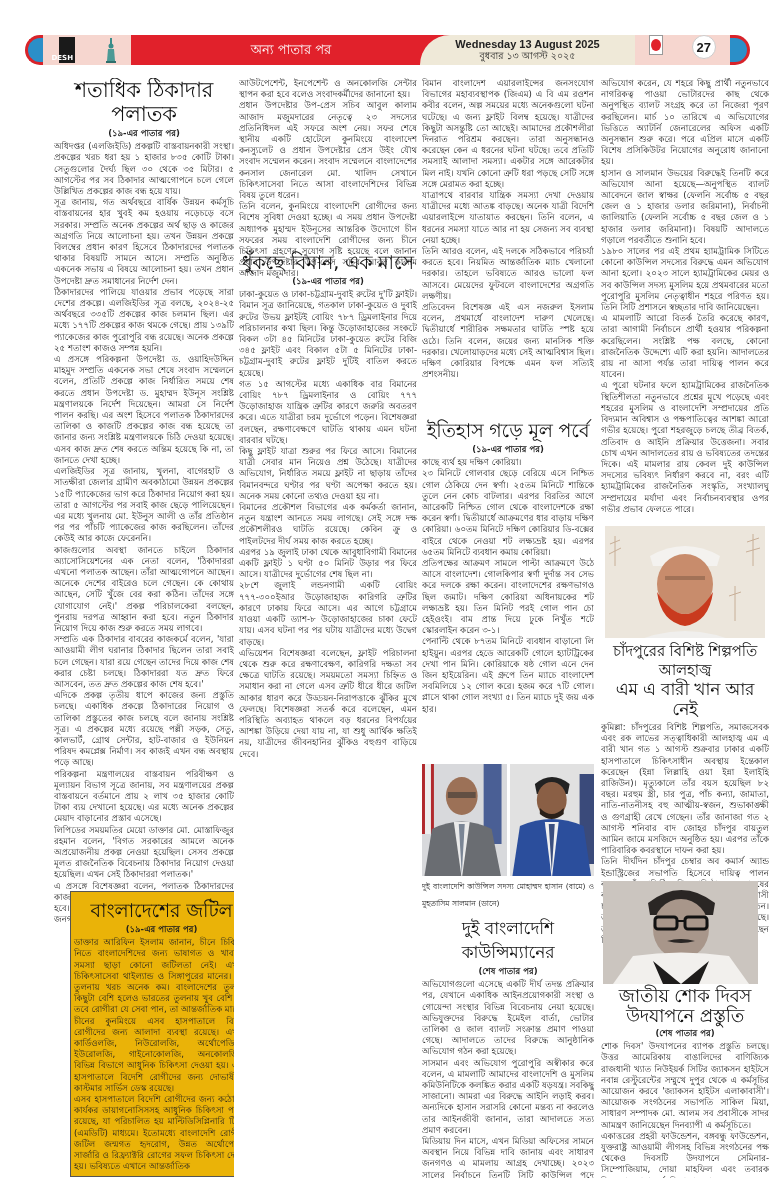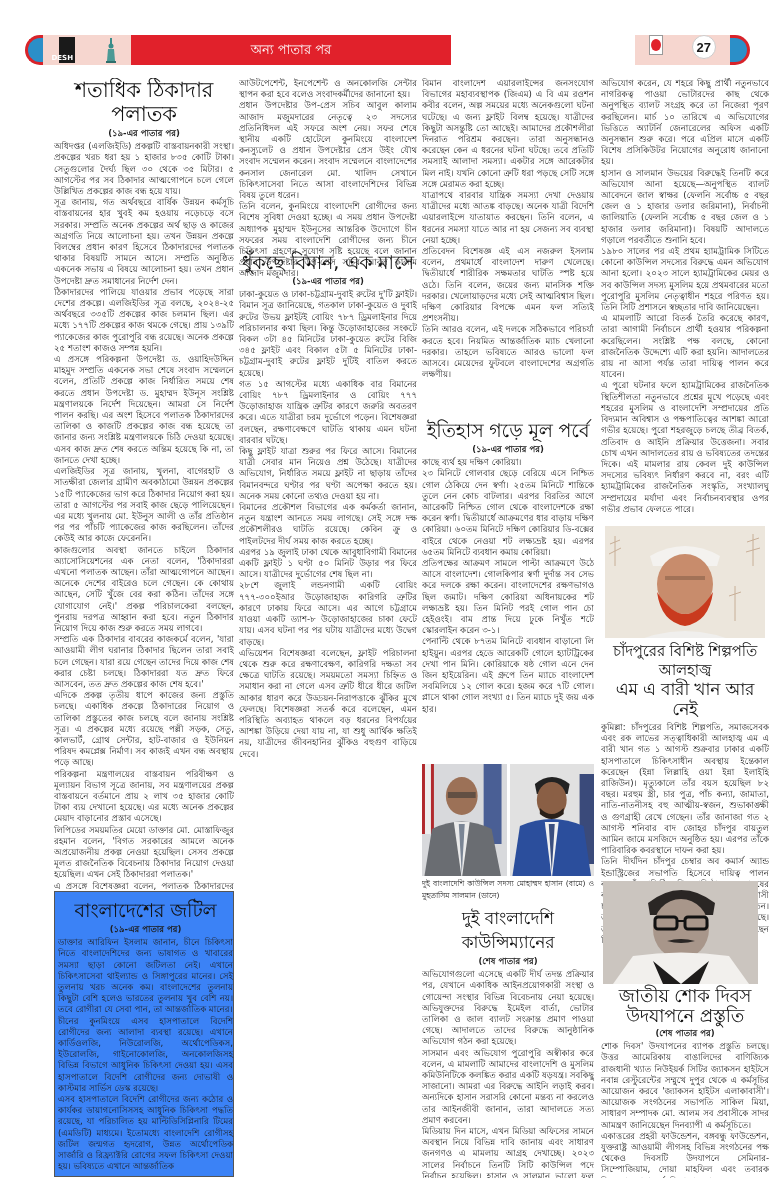--- a/index.html
+++ b/index.html
@@ -28,21 +28,21 @@
   .c1 { left: 30px; width: 180px; height: 1100px; }
   .c2 { left: 215px; width: 178px; height: 1100px; }
   .c3 { left: 398px; width: 172px; height: 1100px; }
   .c4 { left: 577px; width: 168px; height: 1100px; }
 
   .headline { font-size: 19px; line-height: 24px; text-align: center; font-weight: normal; color: #111; margin: 0 0 2px 0; letter-spacing: -0.2px; }
   .headline.big { font-size: 21px; }
   .headline.small { font-size: 15px; line-height: 19px; }
   .continued { text-align: center; font-size: 8.5px; font-weight: bold; margin-bottom: 2px; }
   .gap { height: 10px; }
-  .caption { font-size: 7.6px; line-height: 12px; margin: 2px 0 4px 0; }
+  .caption { font-size: 7.6px; line-height: 17px; margin: 2px 0 4px 0; }
 
   .boxed { border: 1px solid #444; padding: 6px 4px 4px 4px; margin-top: 8px; }
   .photo-pair { width: 172px; height: 115px; display: flex; gap: 3px; margin-top: 6px; }
   .photo-pair .half { flex: 1; position: relative; overflow: hidden; }
 </style>
 </head>
 <body>
 
 <div class="masthead">
   <div class="mh-left-cap"></div>
@@ -54,20 +54,24 @@
   <div class="mh-statue">
     <svg width="16" height="26" viewBox="0 0 16 26">
       <rect x="7" y="1" width="2" height="6" fill="#3a8d8a"></rect>
       <circle cx="8" cy="9" r="2.5" fill="#3a8d8a"></circle>
       <path d="M5 12 L11 12 L12 24 L4 24 Z" fill="#4c9a96"></path>
       <rect x="3" y="24" width="10" height="2" fill="#2f6e6b"></rect>
     </svg>
   </div>
   <div class="mh-red">
     <span>অন্য পাতার পর</span>
+  </div>
+  <div class="mh-date">
+    <span class="en">Wednesday 13 August 2025</span>
+    <span class="bn">বুধবার ১৩ আগস্ট ২০২৫</span>
   </div>
   <div class="mh-right">
     <div class="mh-flag"></div>
     <div class="mh-page">27</div>
   </div>
   <div class="mh-right-cap"></div>
 </div>
 
 <div class="col c1">
   <article>
@@ -78,21 +82,21 @@
     <p>ঠিকাদারদের পালিয়ে যাওয়ার প্রভাব পড়েছে সারা দেশের প্রকল্পে। এলজিইডির সূত্র বলছে, ২০২৪-২৫ অর্থবছরে ৩৩৫টি প্রকল্পের কাজ চলমান ছিল। এর মধ্যে ১৭৭টি প্রকল্পের কাজ থমকে গেছে। প্রায় ১৩৯টি প্যাকেজের কাজ পুরোপুরি বন্ধ রয়েছে। অনেক প্রকল্পে ২৫ শতাংশ কাজও সম্পন্ন হয়নি।</p>
     <p>এ প্রসঙ্গে পরিকল্পনা উপদেষ্টা ড. ওয়াহিদউদ্দিন মাহমুদ সম্প্রতি একনেক সভা শেষে সংবাদ সম্মেলনে বলেন, প্রতিটি প্রকল্পে কাজ নির্ধারিত সময়ে শেষ করতে প্রধান উপদেষ্টা ড. মুহাম্মদ ইউনূস সংশ্লিষ্ট মন্ত্রণালয়কে নির্দেশ দিয়েছেন। আমরা সে নির্দেশ পালন করছি। এর অংশ হিসেবে পলাতক ঠিকাদারদের তালিকা ও কাজটি প্রকল্পের কাজ বন্ধ হয়েছে তা জানার জন্য সংশ্লিষ্ট মন্ত্রণালয়কে চিঠি দেওয়া হয়েছে। এসব কাজ দ্রুত শেষ করতে অন্তিম হয়েছে কি না, তা জানতে দেখা হচ্ছে।</p>
     <p>এলজিইডির সূত্র জানায়, খুলনা, বাগেরহাট ও সাতক্ষীরা জেলার গ্রামীণ অবকাঠামো উন্নয়ন প্রকল্পের ১৫টি প্যাকেজের ভাগ করে ঠিকাদার নিয়োগ করা হয়। তারা ৫ আগস্টের পর সবাই কাজ ছেড়ে পালিয়েছেন। এর মধ্যে খুলনায় মো. ইউনুস আলী ও তাঁর প্রতিষ্ঠান পর পর পাঁচটি প্যাকেজের কাজ করছিলেন। তাঁদের কেউই আর কাজে ফেরেননি।</p>
     <p>কাজগুলোর অবস্থা জানতে চাইলে ঠিকাদার অ্যাসোসিয়েশনের এক নেতা বলেন, 'ঠিকাদাররা এখনো পলাতক আছেন। তাঁরা আত্মগোপনে আছেন। অনেকে দেশের বাইরেও চলে গেছেন। কে কোথায় আছেন, সেটি খুঁজে বের করা কঠিন। তাঁদের সঙ্গে যোগাযোগ নেই।' প্রকল্প পরিচালকেরা বলছেন, পুনরায় দরপত্র আহ্বান করা হবে। নতুন ঠিকাদার নিয়োগ দিয়ে কাজ শুরু করতে সময় লাগবে।</p>
     <p>সম্প্রতি এক ঠিকাদার বাবরের কাজকর্মে বলেন, 'যারা আওয়ামী লীগ ঘরানার ঠিকাদার ছিলেন তারা সবাই চলে গেছেন। যারা রয়ে গেছেন তাদের দিয়ে কাজ শেষ করার চেষ্টা চলছে। ঠিকাদাররা যত দ্রুত ফিরে আসবেন, তত দ্রুত প্রকল্পের কাজ শেষ হবে।'</p>
     <p>এদিকে প্রকল্প তৃতীয় ধাপে কাজের জন্য প্রস্তুতি চলছে। একাধিক প্রকল্পে ঠিকাদারের নিয়োগ ও তালিকা প্রস্তুতের কাজ চলছে বলে জানায় সংশ্লিষ্ট সূত্র। এ প্রকল্পের মধ্যে রয়েছে পল্লী সড়ক, সেতু, কালভার্ট, গ্রোথ সেন্টার, হাট-বাজার ও ইউনিয়ন পরিষদ কমপ্লেক্স নির্মাণ। সব কাজই এখন বন্ধ অবস্থায় পড়ে আছে।</p>
     <p>পরিকল্পনা মন্ত্রণালয়ের বাস্তবায়ন পরিবীক্ষণ ও মূল্যায়ন বিভাগ সূত্রে জানায়, সব মন্ত্রণালয়ের প্রকল্প বাস্তবায়নে বর্তমানে প্রায় ২ লাখ ৩৫ হাজার কোটি টাকা ব্যয় দেখানো হয়েছে। এর মধ্যে অনেক প্রকল্পের মেয়াদ বাড়ানোর প্রস্তাব এসেছে।</p>
     <p>লিপিডের সময়মতির মেয়ো ডাক্তার মো. মোস্তাফিজুর রহমান বলেন, 'বিগত সরকারের আমলে অনেক অপ্রয়োজনীয় প্রকল্প নেওয়া হয়েছিল। সেসব প্রকল্পে মূলত রাজনৈতিক বিবেচনায় ঠিকাদার নিয়োগ দেওয়া হয়েছিল। এখন সেই ঠিকাদাররা পলাতক।'</p>
     <p>এ প্রসঙ্গে বিশেষজ্ঞরা বলেন, পলাতক ঠিকাদারদের কাজ দ্রুত অন্যদের দিয়ে শেষ করার উদ্যোগ নিতে হবে। না হলে প্রকল্পের ব্যয় আরও বাড়বে এবং জনগণ সুফল থেকে বঞ্চিত হবে।</p>
   </article>
-  <div class="boxed" style="position:absolute; top:805px; left:0; width:180px; border:1px solid #555; padding:6px 0 4px 3px; background:#3b82f6;">
+  <div class="boxed" style="position:absolute; top:805px; left:16px; width:180px; border:1px solid #555; padding:6px 0 4px 3px; background:#eab308;">
     <h2 class="headline">বাংলাদেশের জটিল</h2>
     <div class="continued">(১৯-এর পাতার পর)</div>
     <p>ডাক্তার আরিফিন ইসলাম জানান, চীনে চিকিৎসা নিতে বাংলাদেশিদের জন্য ভাষাগত ও খাবারের সমস্যা ছাড়া কোনো জটিলতা নেই। এখানে চিকিৎসাসেবা থাইল্যান্ড ও সিঙ্গাপুরের মানের। সেই তুলনায় খরচ অনেক কম। বাংলাদেশের তুলনায় কিছুটা বেশি হলেও ভারতের তুলনায় খুব বেশি নয়। তবে রোগীরা যে সেবা পান, তা আন্তর্জাতিক মানের।</p>
     <p>চীনের কুনমিংয়ে এসব হাসপাতালে বিদেশি রোগীদের জন্য আলাদা ব্যবস্থা রয়েছে। এখানে কার্ডিওলজি, নিউরোলজি, অর্থোপেডিকস, ইউরোলজি, গাইনোকোলজি, অনকোলজিসহ বিভিন্ন বিভাগে আধুনিক চিকিৎসা দেওয়া হয়। এসব হাসপাতালে বিদেশি রোগীদের জন্য দোভাষী ও কাস্টমার সার্ভিস ডেস্ক রয়েছে।</p>
     <p>এসব হাসপাতালে বিদেশি রোগীদের জন্য কঠোর ও কার্যকর ডায়াগনোসিসসহ আধুনিক চিকিৎসা পদ্ধতি রয়েছে, যা পরিচালিত হয় মাল্টিডিসিপ্লিনারি টিমের (এমডিটি) মাধ্যমে। ইতোমধ্যে বাংলাদেশি রোগীসহ জটিল জন্মগত হৃদরোগ, উন্নত অর্থোপেডিক সার্জারি ও রিফ্র্যাক্টরি রোগের সফল চিকিৎসা দেওয়া হয়। ভবিষ্যতে এখানে আন্তর্জাতিক</p>
   </div>
 </div>
 
 <div class="col c2">
   <p>আউটপেশেন্ট, ইনপেশেন্ট ও অনকোলজি সেন্টার স্থাপন করা হবে বলেও সংবাদকর্মীদের জানানো হয়।</p>
@@ -108,22 +112,22 @@
     <p>বিমানের প্রকৌশল বিভাগের এক কর্মকর্তা জানান, নতুন যন্ত্রাংশ আনতে সময় লাগছে। সেই সঙ্গে দক্ষ প্রকৌশলীরও ঘাটতি রয়েছে। কেবিন ক্রু ও পাইলটদের দীর্ঘ সময় কাজ করতে হচ্ছে।</p>
     <p>এরপর ১৯ জুলাই ঢাকা থেকে আবুধাবিগামী বিমানের একটি ফ্লাইট ১ ঘণ্টা ৫০ মিনিট উড়ার পর ফিরে আসে। যাত্রীদের দুর্ভোগের শেষ ছিল না।</p>
     <p>২৮শে জুলাই লন্ডনগামী একটি বোয়িং ৭৭৭-৩০০ইআর উড়োজাহাজ কারিগরি ত্রুটির কারণে ঢাকায় ফিরে আসে। এর আগে চট্টগ্রামে যাওয়া একটি ড্যাশ-৮ উড়োজাহাজের চাকা ফেটে যায়। এসব ঘটনা পর পর ঘটায় যাত্রীদের মধ্যে উদ্বেগ বাড়ছে।</p>
     <p>এভিয়েশন বিশেষজ্ঞরা বলেছেন, ফ্লাইট পরিচালনা থেকে শুরু করে রক্ষণাবেক্ষণ, কারিগরি দক্ষতা সব ক্ষেত্রে ঘাটতি রয়েছে। সময়মতো সমস্যা চিহ্নিত ও সমাধান করা না গেলে এসব ত্রুটি ধীরে ধীরে জটিল আকার ধারণ করে উড্ডয়ন-নিরাপত্তাকে ঝুঁকির মুখে ফেলছে। বিশেষজ্ঞরা সতর্ক করে বলেছেন, এমন পরিস্থিতি অব্যাহত থাকলে বড় ধরনের বিপর্যয়ের আশঙ্কা উড়িয়ে দেয়া যায় না, যা শুধু আর্থিক ক্ষতিই নয়, যাত্রীদের জীবনহানির ঝুঁকিও বহুগুণ বাড়িয়ে দেবে।</p>
   </article>
 </div>
 
 <div class="col c3">
   <p>বিমান বাংলাদেশ এয়ারলাইন্সের জনসংযোগ বিভাগের মহাব্যবস্থাপক (জিএম) এ বি এম রওশন কবীর বলেন, অল্প সময়ের মধ্যে অনেকগুলো ঘটনা ঘটেছে। এ জন্য ফ্লাইট বিলম্ব হয়েছে। যাত্রীদের কিছুটা অসন্তুষ্টি তো আছেই। আমাদের প্রকৌশলীরা দিনরাত পরিশ্রম করছেন। তারা অনুসন্ধানও করেছেন কেন এ ধরনের ঘটনা ঘটছে। তবে প্রতিটি সমস্যাই আলাদা সমস্যা। একটার সঙ্গে আরেকটার মিল নাই। যখনি কোনো ত্রুটি ধরা পড়ছে সেটি সঙ্গে সঙ্গে মেরামত করা হচ্ছে।</p>
   <p>যাত্রাপথে বারবার যান্ত্রিক সমস্যা দেখা দেওয়ায় যাত্রীদের মধ্যে আতঙ্ক বাড়ছে। অনেক যাত্রী বিদেশি এয়ারলাইন্সে যাতায়াত করছেন। তিনি বলেন, এ ধরনের সমস্যা যাতে আর না হয় সেজন্য সব ব্যবস্থা নেয়া হচ্ছে।</p>
+  <p>তিনি আরও বলেন, এই দলকে সঠিকভাবে পরিচর্যা করতে হবে। নিয়মিত আন্তর্জাতিক ম্যাচ খেলানো দরকার। তাহলে ভবিষ্যতে আরও ভালো ফল আসবে। মেয়েদের ফুটবলে বাংলাদেশের অগ্রগতি লক্ষণীয়।</p>
   <p>প্রতিবেদন বিশেষজ্ঞ এই এস নজরুল ইসলাম বলেন, প্রথমার্ধে বাংলাদেশ দারুণ খেলেছে। দ্বিতীয়ার্ধে শারীরিক সক্ষমতার ঘাটতি স্পষ্ট হয়ে ওঠে। তিনি বলেন, জয়ের জন্য মানসিক শক্তি দরকার। খেলোয়াড়দের মধ্যে সেই আত্মবিশ্বাস ছিল। দক্ষিণ কোরিয়ার বিপক্ষে এমন ফল সত্যিই প্রশংসনীয়।</p>
-  <p>তিনি আরও বলেন, এই দলকে সঠিকভাবে পরিচর্যা করতে হবে। নিয়মিত আন্তর্জাতিক ম্যাচ খেলানো দরকার। তাহলে ভবিষ্যতে আরও ভালো ফল আসবে। মেয়েদের ফুটবলে বাংলাদেশের অগ্রগতি লক্ষণীয়।</p>
 
   <article style="position:absolute; top:340px; left:0; width:172px; background:#fff;">
     <h2 class="headline">ইতিহাস গড়ে মূল পর্বে</h2>
     <div class="continued">(১৯-এর পাতার পর)</div>
     <p>কাছে ব্যর্থ হয় দক্ষিণ কোরিয়া।</p>
     <p>২৩ মিনিটে গোলবার ছেড়ে বেরিয়ে এসে নিশ্চিত গোল ঠেকিয়ে দেন স্বর্ণা। ২৫তম মিনিটে শান্তিকে তুলে নেন কোচ বাটলার। এরপর বিরতির আগে আরেকটি নিশ্চিত গোল থেকে বাংলাদেশকে রক্ষা করেন স্বর্ণা। দ্বিতীয়ার্ধে আক্রমণের ধার বাড়ায় দক্ষিণ কোরিয়া। ৬০তম মিনিটে দক্ষিণ কোরিয়ার ডি-বক্সের বাইরে থেকে নেওয়া শট লক্ষ্যভ্রষ্ট হয়। এরপর ৬৫তম মিনিটে ব্যবধান কমায় কোরিয়া।</p>
     <p>প্রতিপক্ষের আক্রমণ সামলে পাল্টা আক্রমণে উঠে আসে বাংলাদেশ। গোলকিপার স্বর্ণা দুর্দান্ত সব সেভ করে দলকে রক্ষা করেন। বাংলাদেশের রক্ষণভাগও ছিল জমাট। দক্ষিণ কোরিয়া অধিনায়কের শট লক্ষ্যভ্রষ্ট হয়। তিন মিনিট পরই গোল পান চো হেইওংই। বাম প্রান্ত দিয়ে ঢুকে নিখুঁত শটে স্কোরলাইন করেন ৩-১।</p>
     <p>পেনাল্টি থেকে ৮৭তম মিনিটে ব্যবধান বাড়ানো লি হাইয়ুন। এরপর হেডে আরেকটি গোলে হ্যাটট্রিকের দেখা পান মিনি। কোরিয়াকে ষষ্ঠ গোল এনে দেন জিন হাইয়েরিন। এই গ্রুপে তিন ম্যাচে বাংলাদেশ সবমিলিয়ে ১২ গোল করে। হজম করে ৭টি গোল। প্লাসে থাকা গোল সংখ্যা ৫। তিন ম্যাচে দুই জয় এক হার।</p>
   </article>
 

